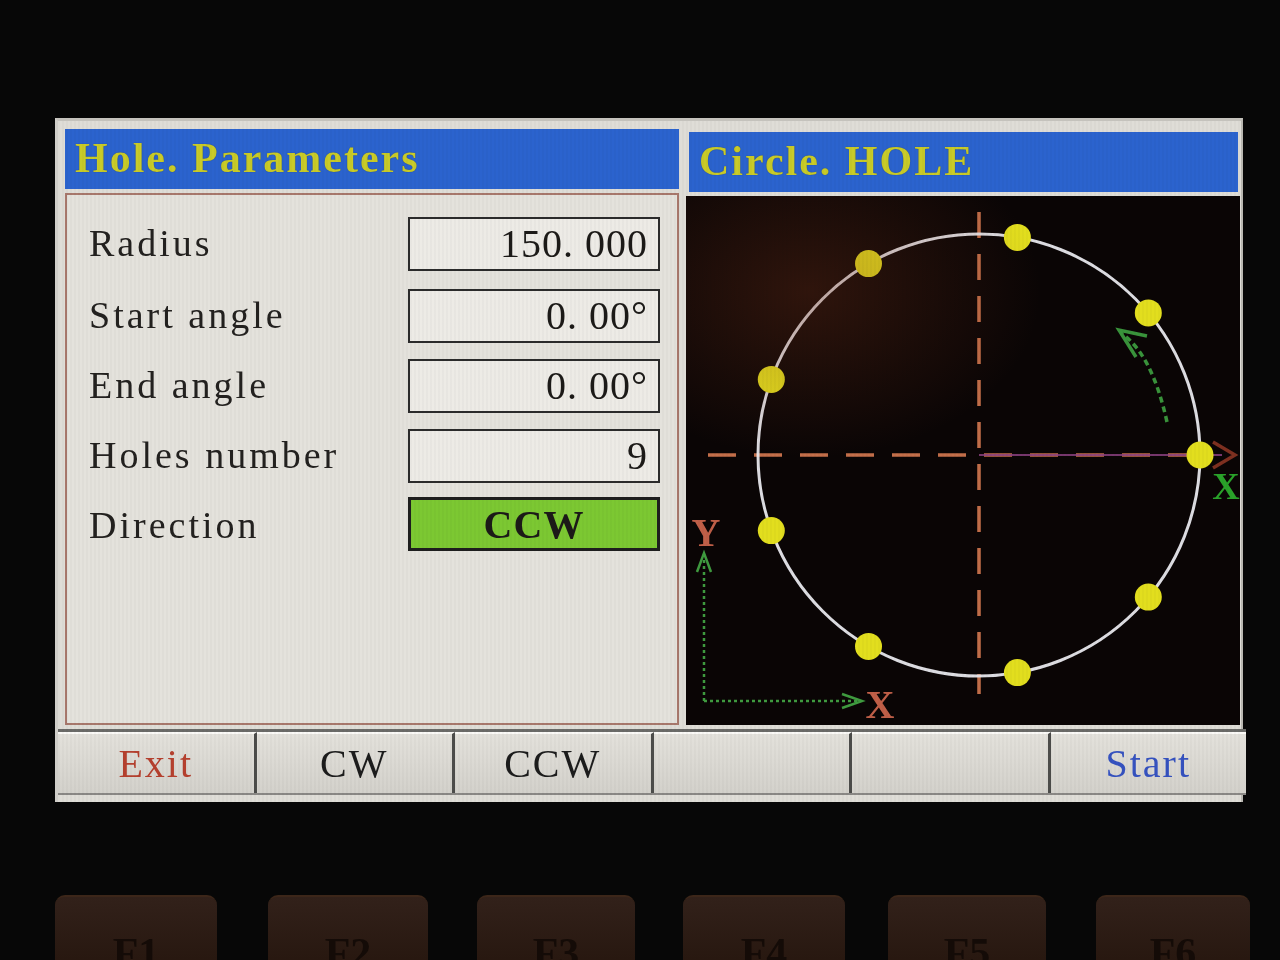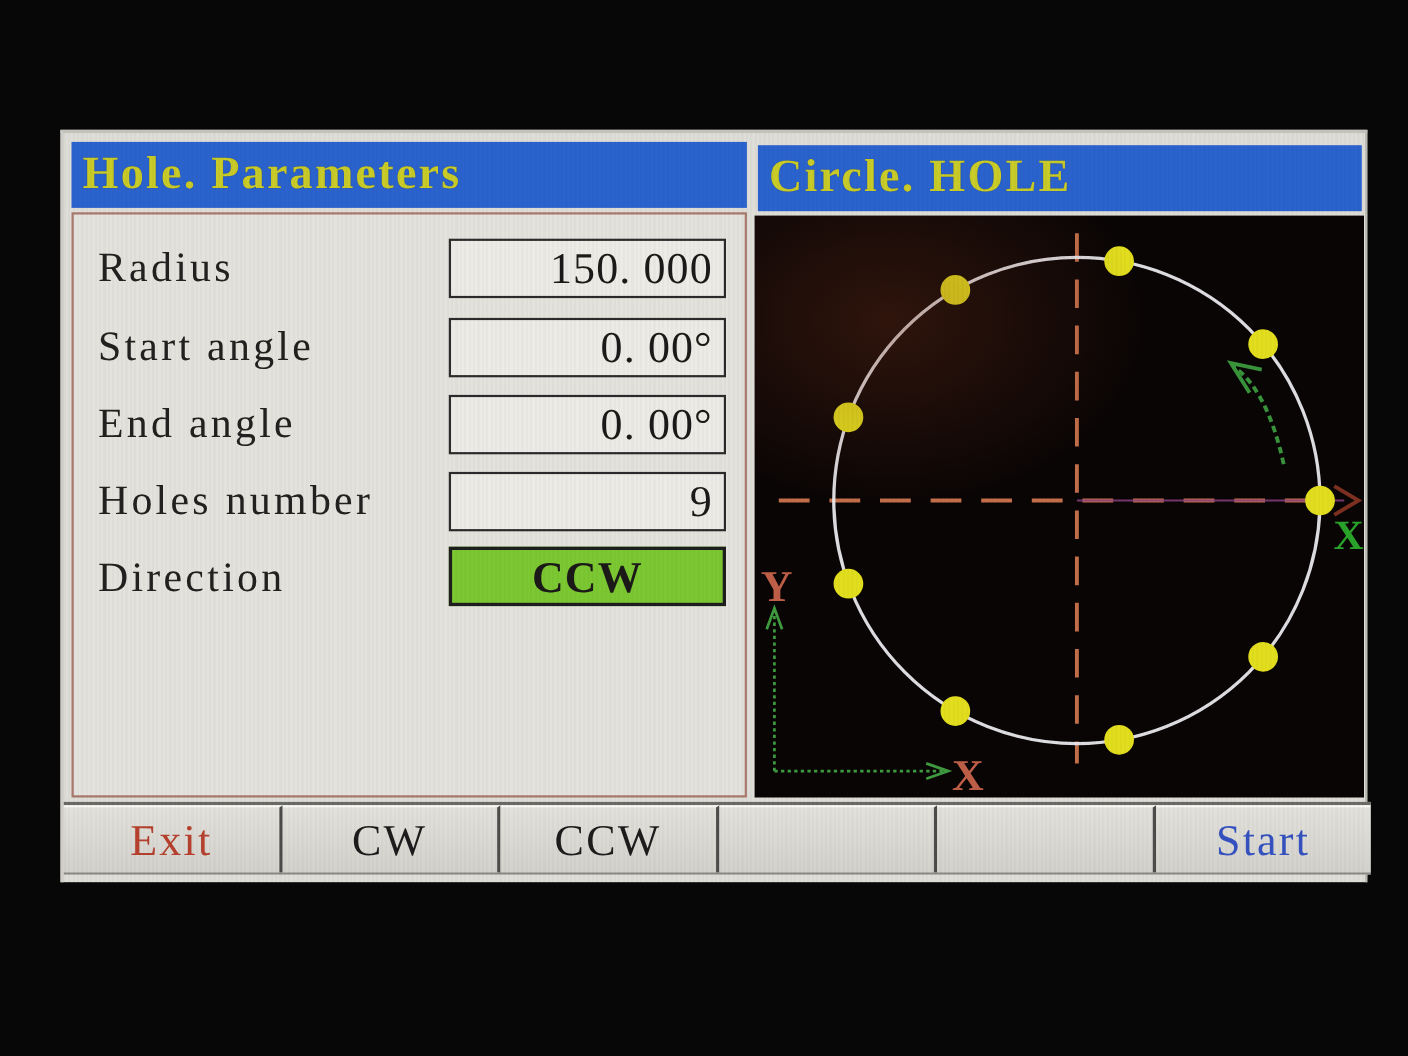--- a/index.html
+++ b/index.html
@@ -120,13 +120,33 @@
     <div id="softkeys">
       <div class="softkey exit">Exit</div>
       <div class="softkey">CW</div>
       <div class="softkey">CCW</div>
       <div class="softkey"></div>
       <div class="softkey"></div>
       <div class="softkey start">Start</div>
     </div>
   </div>
 
+  <div id="fkeys">
+    <div class="fkey" style="left:55px;width:162px">
+        <span>F1</span>
+      </div>
+    <div class="fkey" style="left:268px;width:160px">
+        <span>F2</span>
+      </div>
+    <div class="fkey" style="left:477px;width:158px">
+        <span>F3</span>
+      </div>
+    <div class="fkey" style="left:683px;width:162px">
+        <span>F4</span>
+      </div>
+    <div class="fkey" style="left:888px;width:158px">
+        <span>F5</span>
+      </div>
+    <div class="fkey" style="left:1096px;width:154px">
+        <span>F6</span>
+      </div>
+  </div>
 </div>
 
 </body></html>

